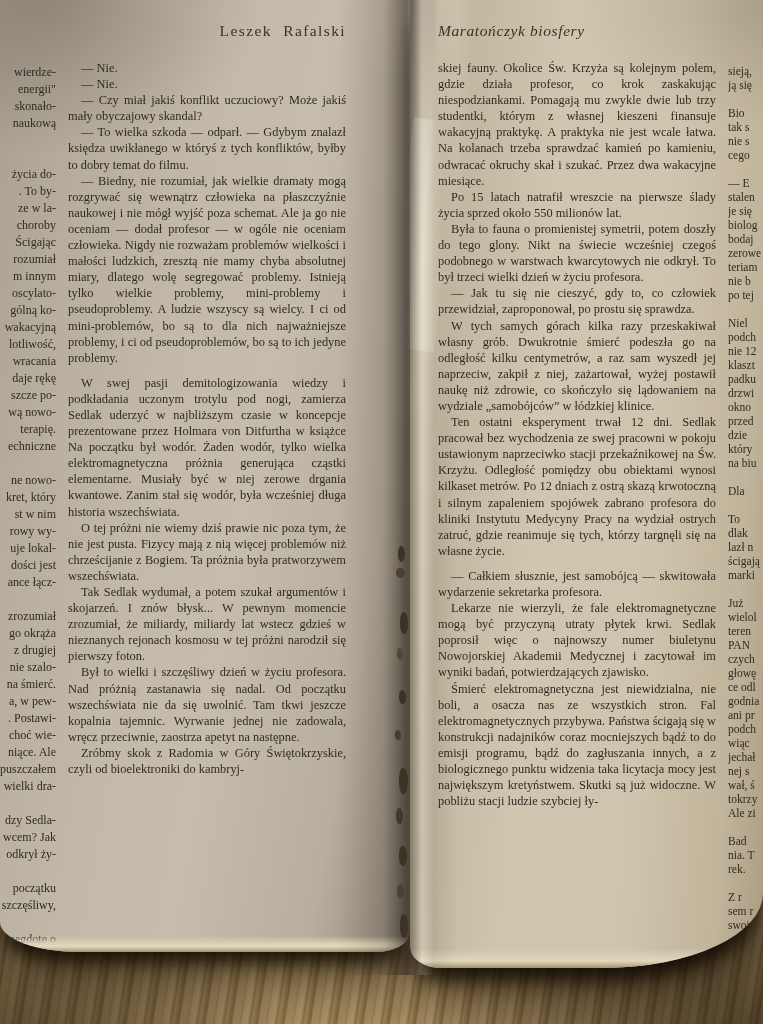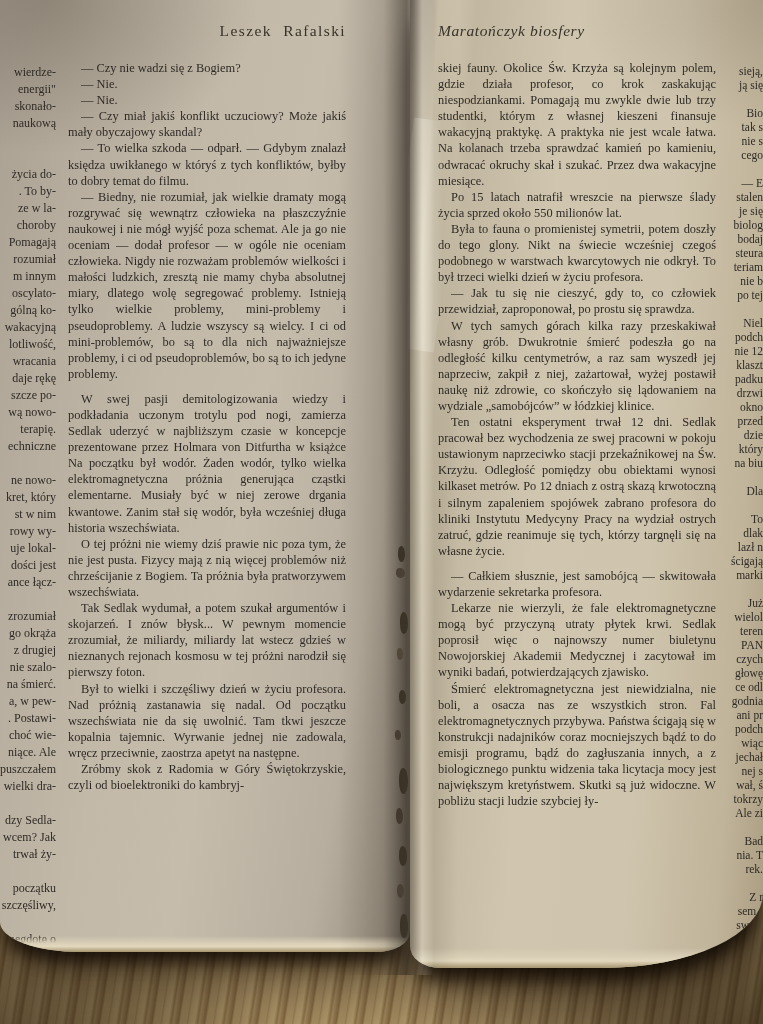--- a/index.html
+++ b/index.html
@@ -100,21 +100,21 @@
   .page-left  .col{left:68px;height:812px;}
   .page-right .col{left:28px;height:888px;}
   .col p{margin:0;text-indent:13px;}
   .col p.noindent{text-indent:0;}
   .col p.sect{margin-top:9px;}
   .edge-col{
     position:absolute;top:64px;overflow:hidden;color:var(--ink);
     font-size:12px;white-space:nowrap;
   }
   .edge-left{left:0;width:56px;line-height:17px;text-align:right;}
-  .edge-right{left:318px;width:35px;line-height:14px;font-size:11.5px;text-align:right;}
+  .edge-right{left:318px;width:35px;line-height:14px;font-size:11.5px;text-align:left;}
   .edge-col div{height:auto;}
   .edge-col .gap{visibility:hidden;}
 </style>
 </head>
 <body>
 
 <div id="photo">
   <div class="wood"></div>
   <div class="wood-shade"></div>
 
@@ -124,21 +124,21 @@
         <div>wierdze-</div>
         <div>energii"</div>
         <div>skonało-</div>
         <div>naukową</div>
         <div class="gap">&nbsp;</div>
         <div class="gap">&nbsp;</div>
         <div>życia do-</div>
         <div>. To by-</div>
         <div>ze w la-</div>
         <div>choroby</div>
-        <div>Pomagają</div>
+        <div>Ścigając</div>
         <div>rozumiał</div>
         <div>m innym</div>
         <div>oscylato-</div>
         <div>gólną ko-</div>
         <div>wakacyjną</div>
         <div>lotliwość,</div>
         <div>wracania</div>
         <div>daje rękę</div>
         <div>szcze po-</div>
         <div>wą nowo-</div>
@@ -160,30 +160,29 @@
         <div>na śmierć.</div>
         <div>a, w pew-</div>
         <div>. Postawi-</div>
         <div>choć wie-</div>
         <div>niące. Ale</div>
         <div>puszczałem</div>
         <div>wielki dra-</div>
         <div class="gap">&nbsp;</div>
         <div>dzy Sedla-</div>
         <div>wcem? Jak</div>
-        <div>trwał ży-</div>
+        <div>odkrył ży-</div>
         <div class="gap">&nbsp;</div>
         <div>początku</div>
         <div>szczęśliwy,</div>
         <div class="gap">&nbsp;</div>
         <div>anegdotę o</div>
         <div>spotkaniu</div>
       </div>
     <div class="col">
-        <p>— Czy nie wadzi się z Bogiem?</p>
         <p>— Nie.</p>
         <p>— Nie.</p>
         <p>— Czy miał jakiś konflikt uczuciowy? Może jakiś mały obyczajowy skandal?</p>
         <p>— To wielka szkoda — odparł. — Gdybym znalazł księdza uwikłanego w któryś z tych konfliktów, byłby to dobry temat do filmu.</p>
         <p>— Biedny, nie rozumiał, jak wielkie dramaty mogą rozgrywać się wewnątrz człowieka na płaszczyźnie naukowej i nie mógł wyjść poza schemat. Ale ja go nie oceniam — dodał profesor — w ogóle nie oceniam człowieka. Nigdy nie rozważam problemów wielkości i małości ludzkich, zresztą nie mamy chyba absolutnej miary, dlatego wolę segregować problemy. Istnieją tylko wielkie problemy, mini-problemy i pseudoproblemy. A ludzie wszyscy są wielcy. I ci od mini-problemów, bo są to dla nich najważniejsze problemy, i ci od pseudoproblemów, bo są to ich jedyne problemy.</p>
         <p class="sect">W swej pasji demitologizowania wiedzy i podkładania uczonym trotylu pod nogi, zamierza Sedlak uderzyć w najbliższym czasie w koncepcje prezentowane przez Holmara von Ditfurtha w książce Na początku był wodór. Żaden wodór, tylko wielka elektromagnetyczna próżnia generująca cząstki elementarne. Musiały być w niej zerowe drgania kwantowe. Zanim stał się wodór, była wcześniej długa historia wszechświata.</p>
         <p>O tej próżni nie wiemy dziś prawie nic poza tym, że nie jest pusta. Fizycy mają z nią więcej problemów niż chrześcijanie z Bogiem. Ta próżnia była pratworzywem wszechświata.</p>
         <p>Tak Sedlak wydumał, a potem szukał argumentów i skojarzeń. I znów błysk... W pewnym momencie zrozumiał, że miliardy, miliardy lat wstecz gdzieś w nieznanych rejonach kosmosu w tej próżni narodził się pierwszy foton.</p>
         <p>Był to wielki i szczęśliwy dzień w życiu profesora. Nad próżnią zastanawia się nadal. Od początku wszechświata nie da się uwolnić. Tam tkwi jeszcze kopalnia tajemnic. Wyrwanie jednej nie zadowala, wręcz przeciwnie, zaostrza apetyt na następne.</p>
         <p>Zróbmy skok z Radomia w Góry Świętokrzyskie, czyli od bioelektroniki do kambryj-</p>
@@ -210,21 +209,21 @@
         <div>Bio</div>
         <div>tak s</div>
         <div>nie s</div>
         <div>cego</div>
         <div class="gap">&nbsp;</div>
         <div>— E</div>
         <div>stalen</div>
         <div>je się</div>
         <div>biolog</div>
         <div>bodaj</div>
-        <div>steura</div>
+        <div>zerowe</div>
         <div>teriam</div>
         <div>nie b</div>
         <div>po tej</div>
         <div class="gap">&nbsp;</div>
         <div>Niel</div>
         <div>podch</div>
         <div>nie 12</div>
         <div>klaszt</div>
         <div>padku</div>
         <div>drzwi</div>

